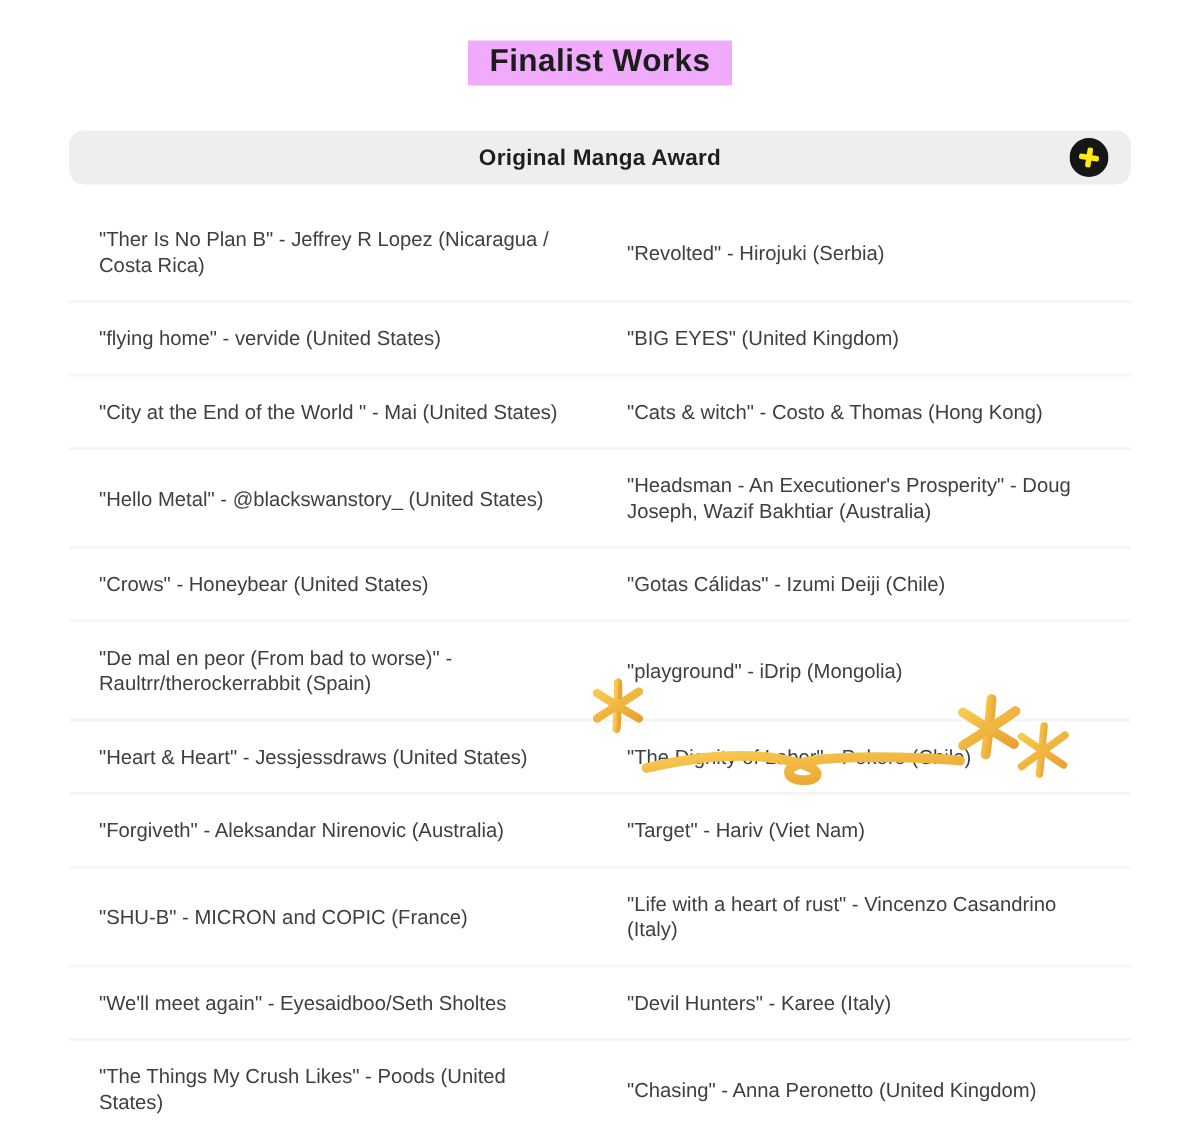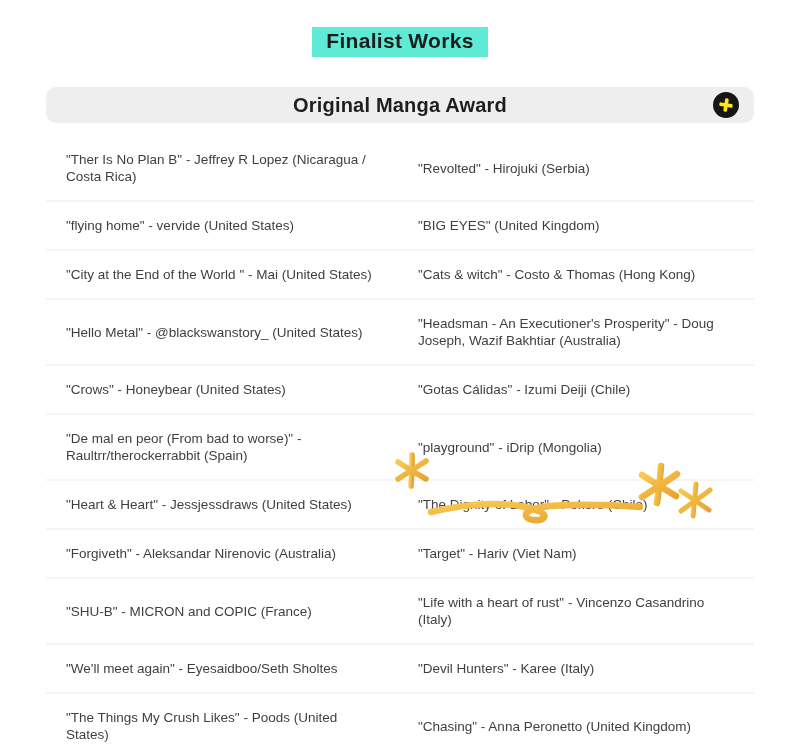--- a/index.html
+++ b/index.html
@@ -9,42 +9,42 @@
     font-family: "Liberation Sans", "DejaVu Sans", sans-serif;
     overflow: hidden;
     position: relative;
   }
   .title-wrap {
     padding-top: 27px;
     text-align: center;
   }
   .title-highlight {
     display: inline-block;
-    background: #5eead4;
+    background: #f0abfc;
     color: #1d1d1d;
     font-size: 21px;
     font-weight: 800;
     letter-spacing: 0.3px;
     padding: 2px 14px 4px 14px;
   }
   .section {
     margin: 30px 46px 0 46px;
     width: 708px;
   }
   .section-header {
     position: relative;
     height: 36px;
     background: #eeeeee;
     border-radius: 10px;
     display: flex;
     align-items: center;
     justify-content: center;
   }
   .section-header-label {
-    font-size: 20px;
+    font-size: 15px;
     font-weight: 700;
     color: #1e1e1e;
     letter-spacing: 0.2px;
   }
   .plus-btn {
     position: absolute;
     right: 15px;
     top: 50%;
     transform: translateY(-50%);
     width: 26px; height: 26px;

